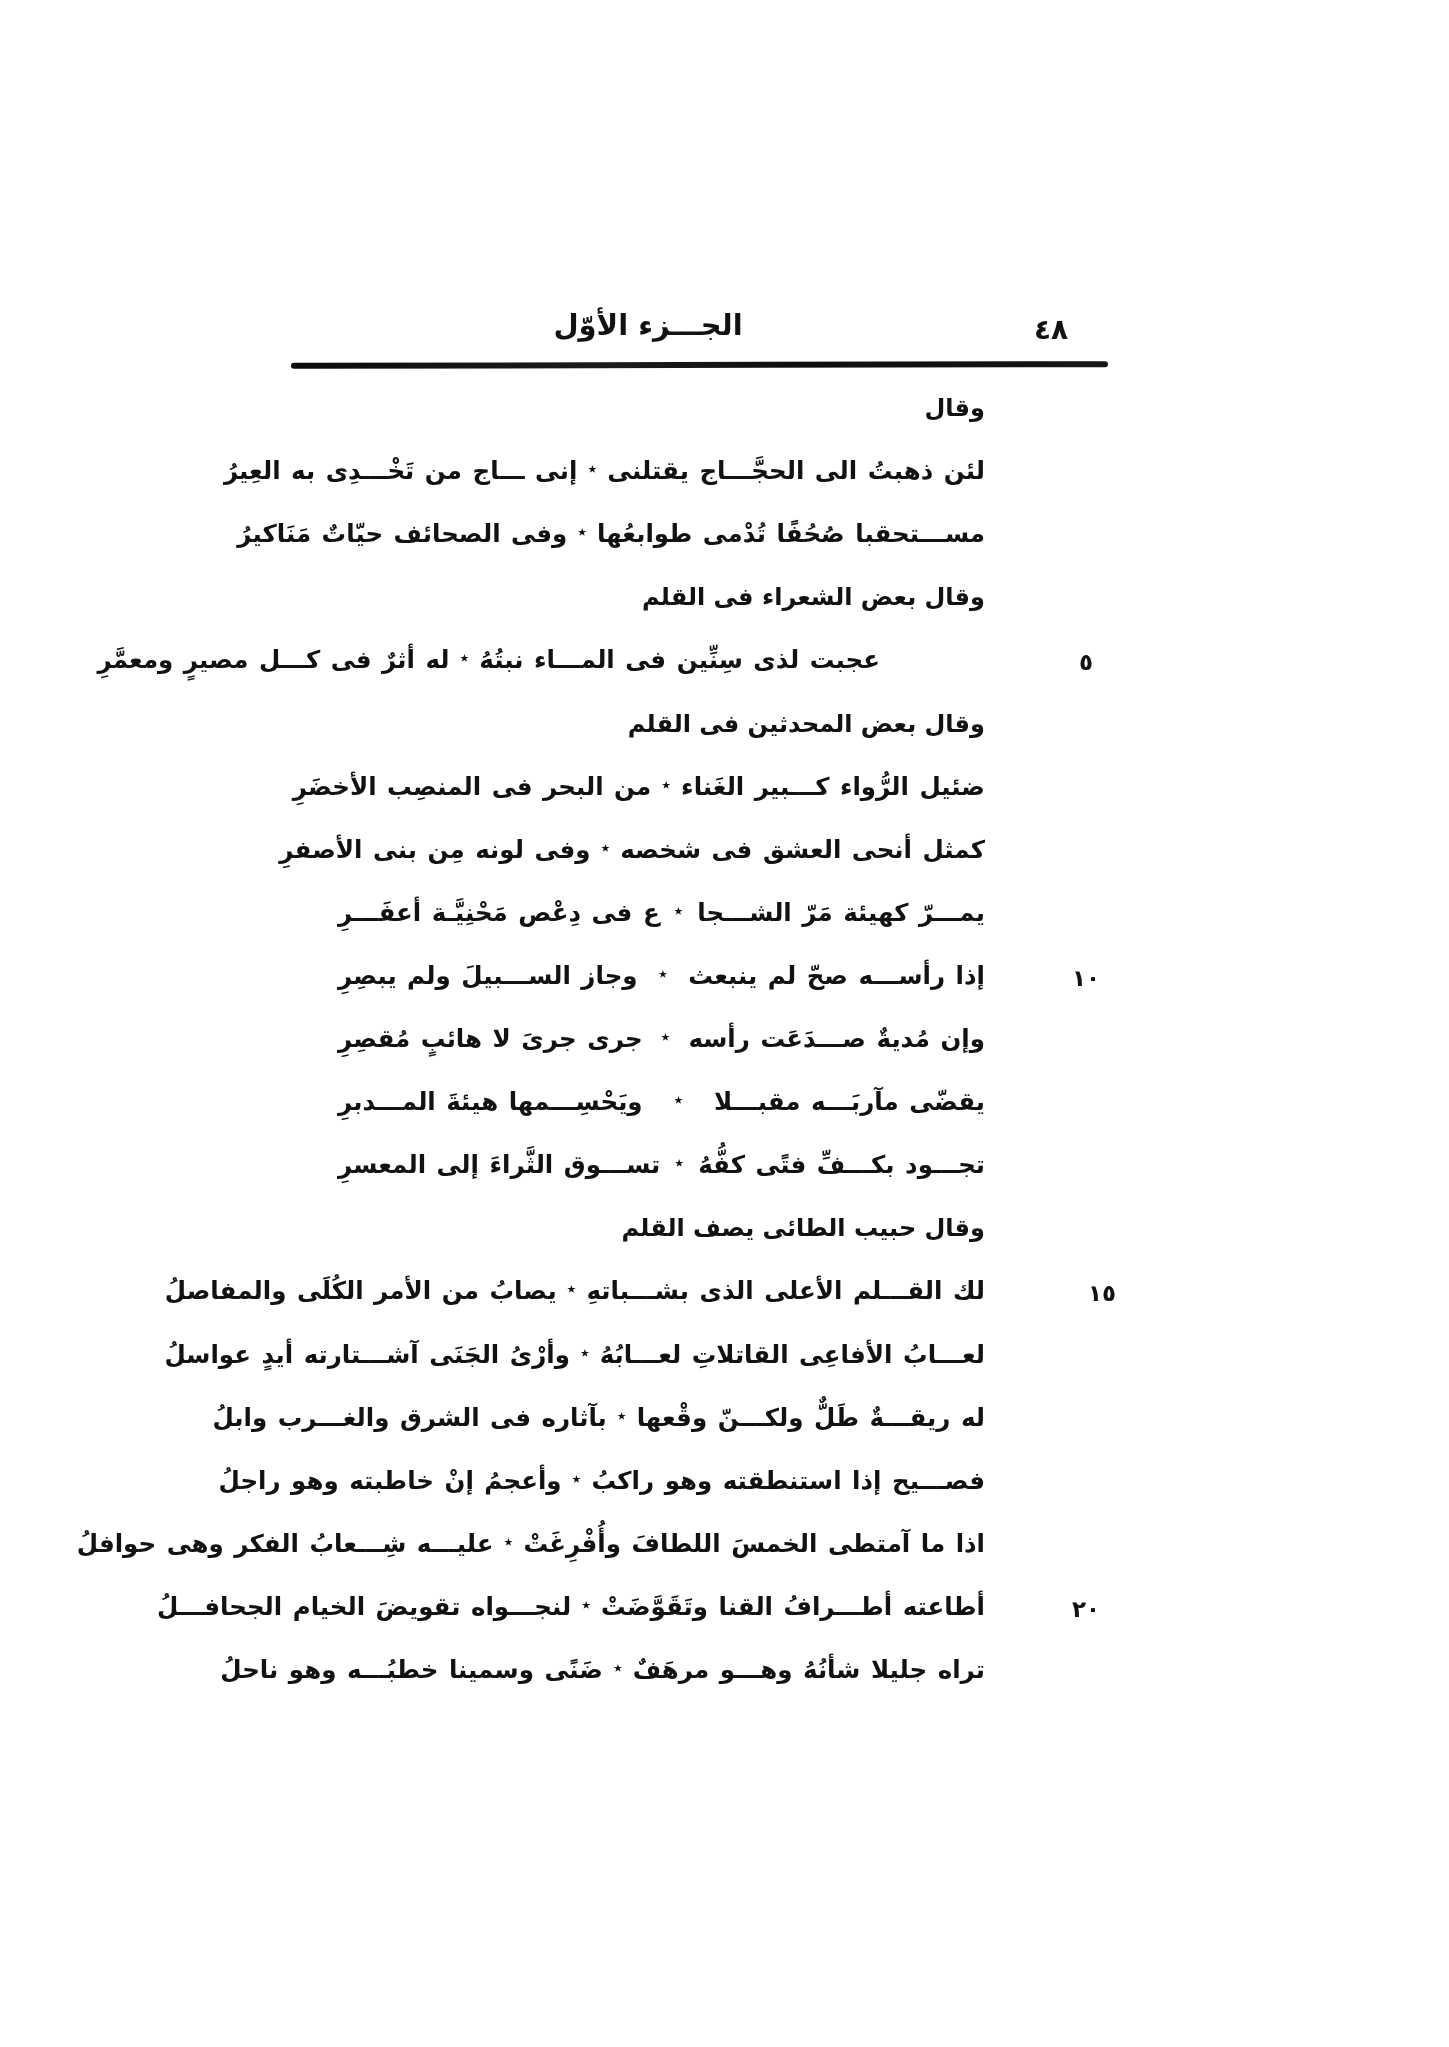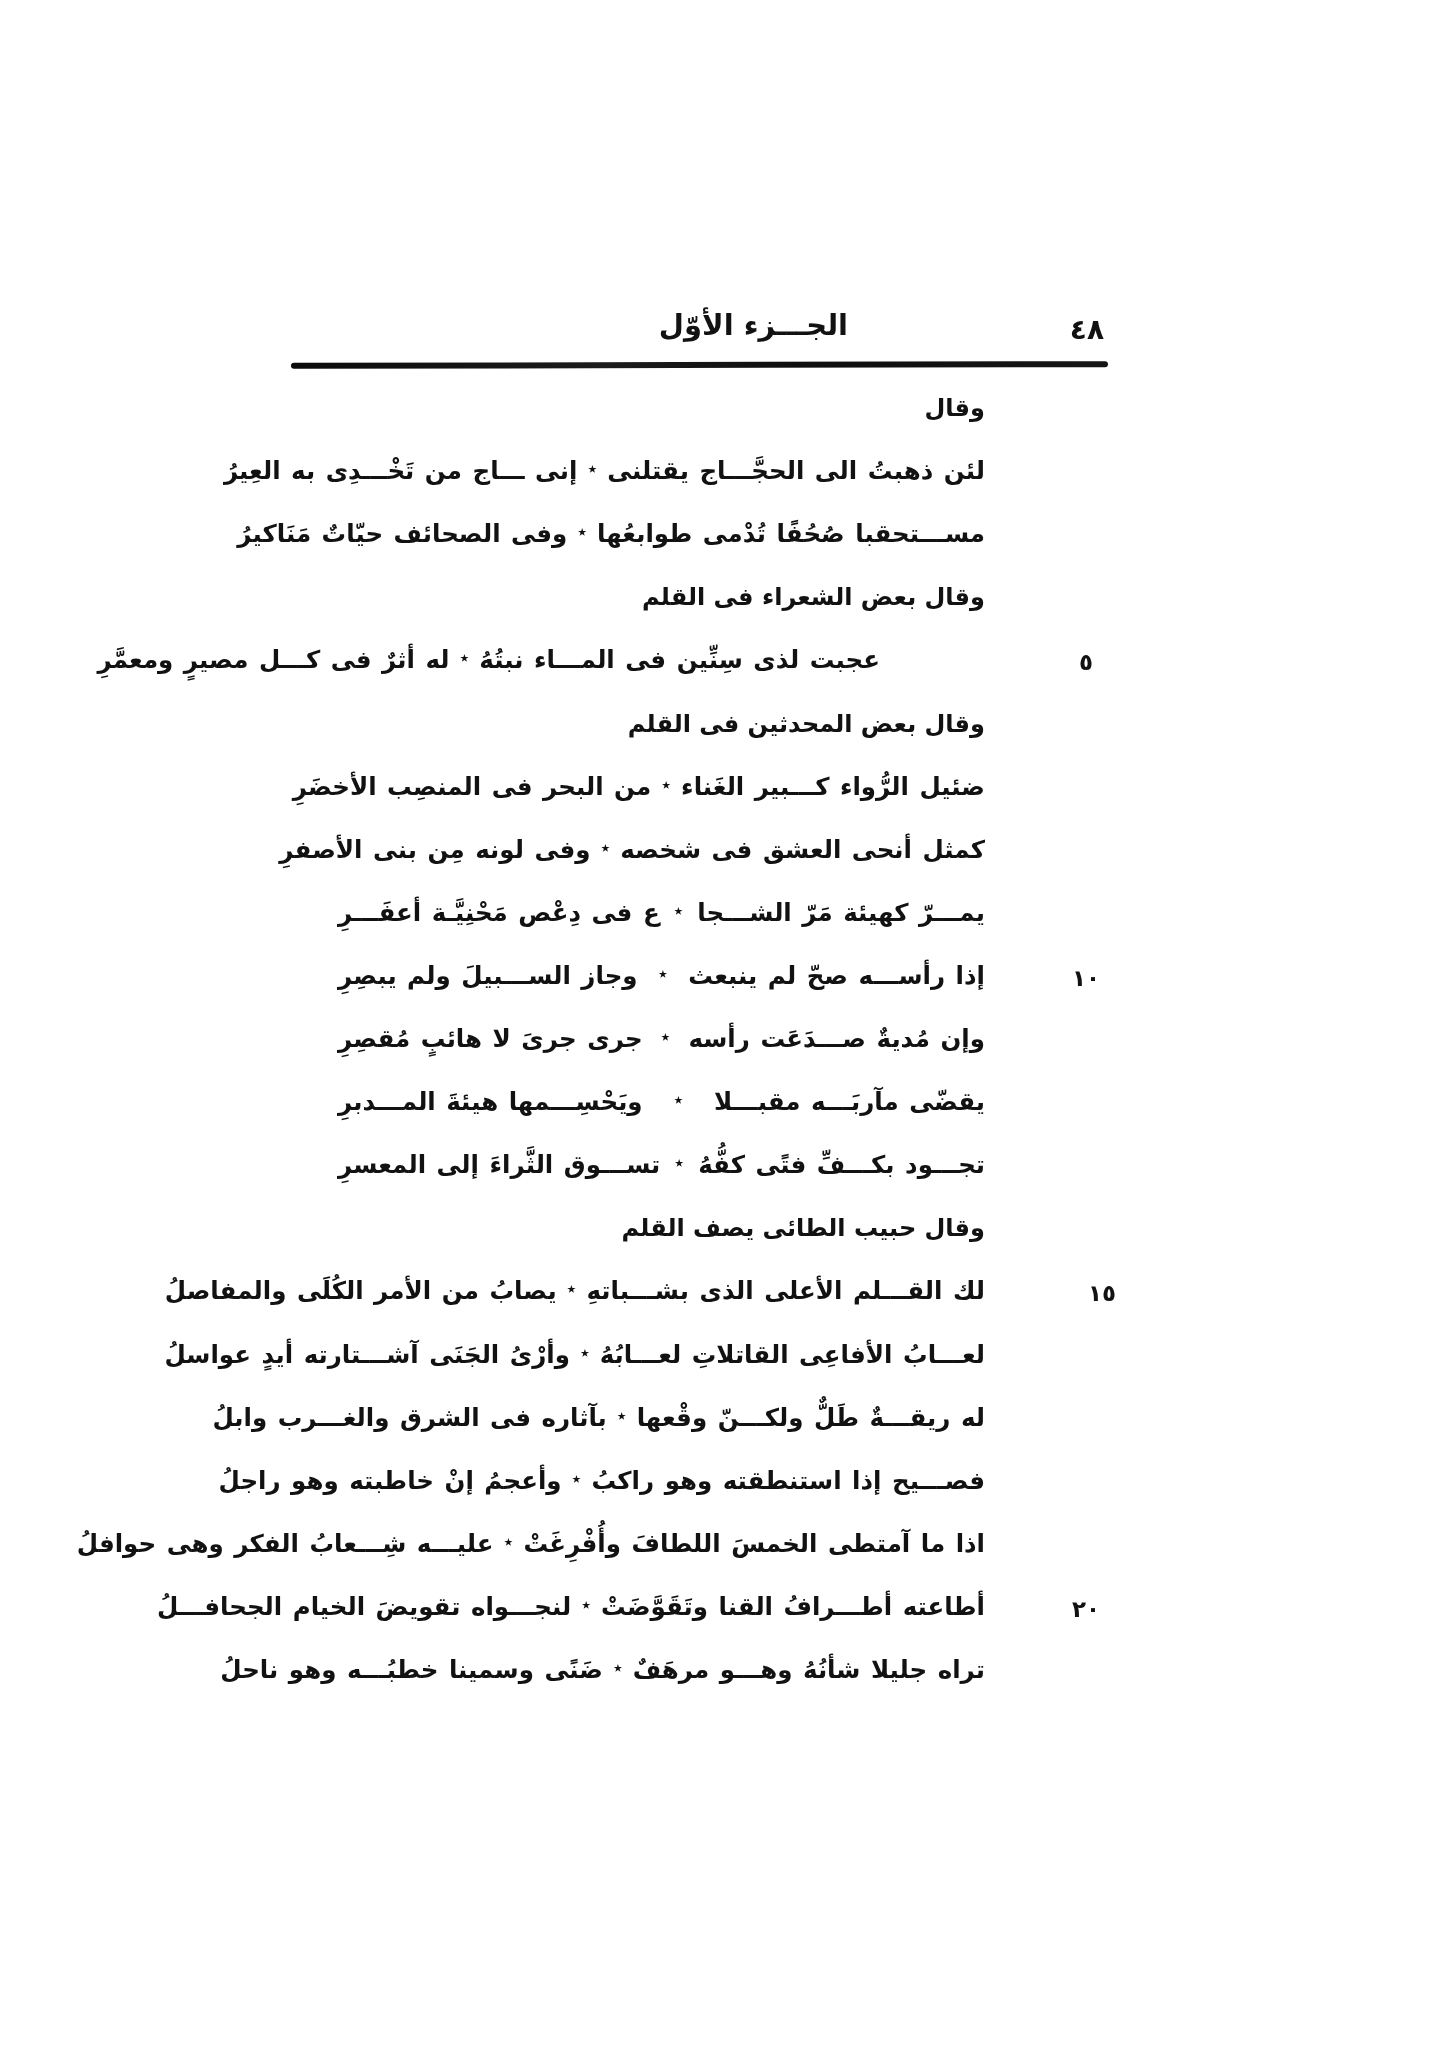--- a/index.html
+++ b/index.html
@@ -7,28 +7,29 @@
     position:relative;
     width:1449px;height:2047px;
     background:#ffffff;
     overflow:hidden;
     font-family:"DejaVu Sans", sans-serif;
     color:#121212;
   }
   .section-title{
     position:absolute;
     top:308px;left:448px;width:400px;
+    text-align:center;
     direction:rtl;
     font-size:29px;font-weight:700;
     white-space:nowrap;
   }
   .page-number{
     position:absolute;
     top:313px;left:1034px;width:70px;
-    text-align:right;
+    text-align:left;
     font-size:28px;font-weight:700;
   }
   .header-rule{
     position:absolute;
     top:362px;left:291px;width:817px;height:6px;
     background:linear-gradient(90deg,#0b0b0b 0%,#1c1c1c 38%,#0e0e0e 62%,#161616 100%);
     border-radius:3px;
     transform:rotate(-0.12deg);
   }
   .poetry-block{

